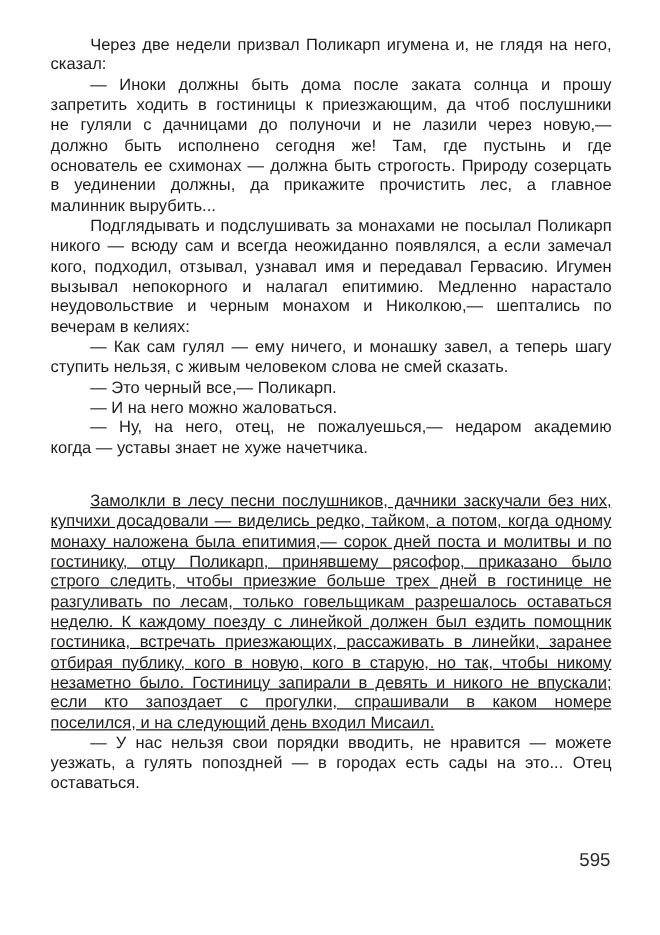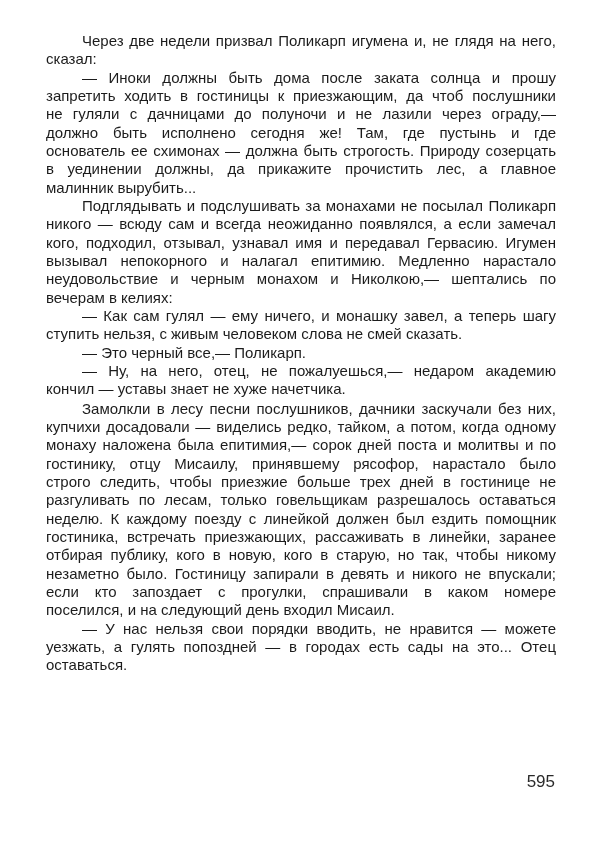--- a/index.html
+++ b/index.html
@@ -27,21 +27,22 @@
     padding: 32px 44px 0 46px;
   }
   .text-body {
     width: 100%;
   }
   .paragraph {
     margin: 0;
     padding: 0;
   }
   .paragraph.space-before {
-    margin-top: 1px;
+    margin-top: 30px;
+    text-decoration: underline;
   }
   .line {
     font-size: 15px;
     line-height: 18.33px;
     color: var(--text-color);
     text-align: justify;
     text-align-last: justify;
     text-justify: inter-word;
     height: 18.33px;
     overflow: hidden;
@@ -66,21 +67,21 @@
 
 <div class="page">
   <div class="text-body">
       <div class="paragraph">
         <div class="line first">Через две недели призвал Поликарп игумена и, не глядя на него,</div>
         <div class="line last">сказал:</div>
       </div>
       <div class="paragraph">
         <div class="line first">— Иноки должны быть дома после заката солнца и прошу</div>
         <div class="line">запретить ходить в гостиницы к приезжающим, да чтоб послушники</div>
-        <div class="line">не гуляли с дачницами до полуночи и не лазили через ограду,—</div>
+        <div class="line">не гуляли с дачницами до полуночи и не лазили через новую,—</div>
         <div class="line">должно быть исполнено сегодня же! Там, где пустынь и где</div>
         <div class="line">основатель ее схимонах — должна быть строгость. Природу созерцать</div>
         <div class="line">в уединении должны, да прикажите прочистить лес, а главное</div>
         <div class="line last">малинник вырубить...</div>
       </div>
       <div class="paragraph">
         <div class="line first">Подглядывать и подслушивать за монахами не посылал Поликарп</div>
         <div class="line">никого — всюду сам и всегда неожиданно появлялся, а если замечал</div>
         <div class="line">кого, подходил, отзывал, узнавал имя и передавал Гервасию. Игумен</div>
         <div class="line">вызывал непокорного и налагал епитимию. Медленно нарастало</div>
@@ -88,28 +89,31 @@
         <div class="line last">вечерам в келиях:</div>
       </div>
       <div class="paragraph">
         <div class="line first">— Как сам гулял — ему ничего, и монашку завел, а теперь шагу</div>
         <div class="line last">ступить нельзя, с живым человеком слова не смей сказать.</div>
       </div>
       <div class="paragraph">
         <div class="line first last">— Это черный все,— Поликарп.</div>
       </div>
       <div class="paragraph">
+        <div class="line first last">— И на него можно жаловаться.</div>
+      </div>
+      <div class="paragraph">
         <div class="line first">— Ну, на него, отец, не пожалуешься,— недаром академию</div>
-        <div class="line last">кончил — уставы знает не хуже начетчика.</div>
+        <div class="line last">когда — уставы знает не хуже начетчика.</div>
       </div>
       <div class="paragraph space-before">
         <div class="line first">Замолкли в лесу песни послушников, дачники заскучали без них,</div>
         <div class="line">купчихи досадовали — виделись редко, тайком, а потом, когда одному</div>
         <div class="line">монаху наложена была епитимия,— сорок дней поста и молитвы и по</div>
-        <div class="line">гостинику, отцу Мисаилу, принявшему рясофор, нарастало было</div>
+        <div class="line">гостинику, отцу Поликарп, принявшему рясофор, приказано было</div>
         <div class="line">строго следить, чтобы приезжие больше трех дней в гостинице не</div>
         <div class="line">разгуливать по лесам, только говельщикам разрешалось оставаться</div>
         <div class="line">неделю. К каждому поезду с линейкой должен был ездить помощник</div>
         <div class="line">гостиника, встречать приезжающих, рассаживать в линейки, заранее</div>
         <div class="line">отбирая публику, кого в новую, кого в старую, но так, чтобы никому</div>
         <div class="line">незаметно было. Гостиницу запирали в девять и никого не впускали;</div>
         <div class="line">если кто запоздает с прогулки, спрашивали в каком номере</div>
         <div class="line last">поселился, и на следующий день входил Мисаил.</div>
       </div>
       <div class="paragraph">

